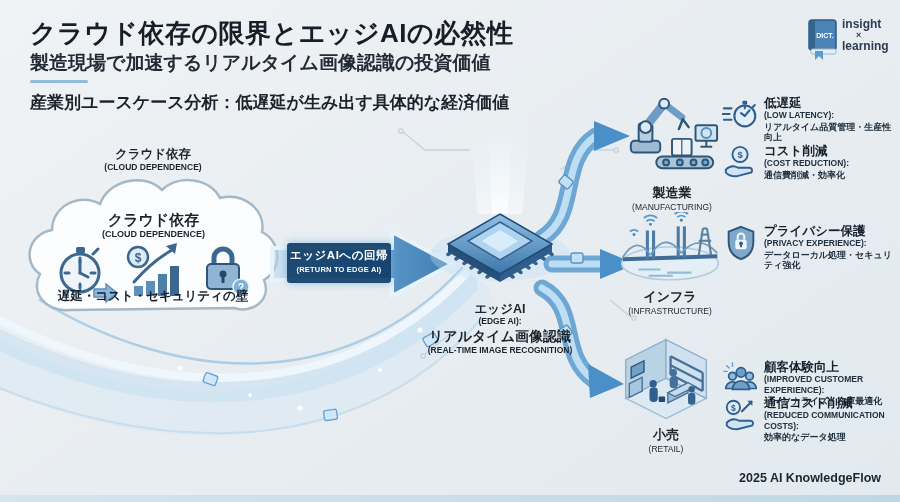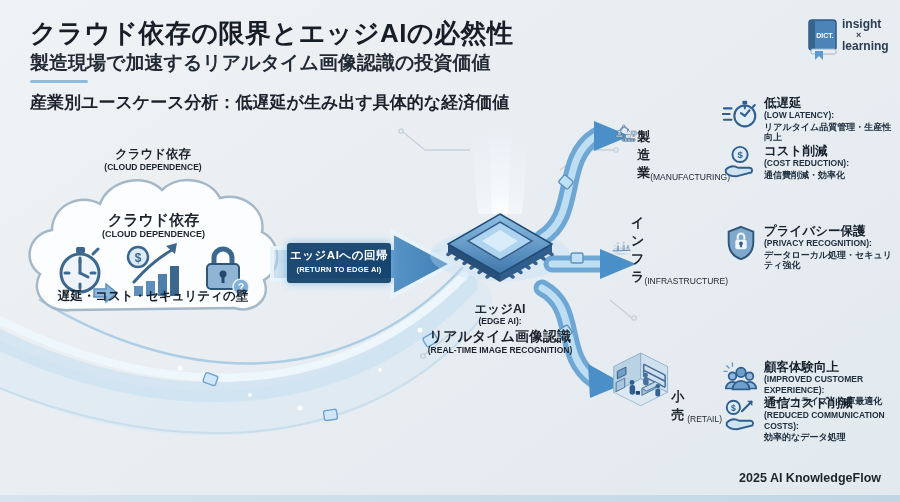--- a/index.html
+++ b/index.html
@@ -30,21 +30,21 @@
   .arrow-band{left:287px;top:243px;width:104px;height:40px;background:rgba(17,62,104,.93);
     border-radius:3px;text-align:center;color:#fff;box-shadow:0 0 8px rgba(120,180,225,.8);}
   .arrow-jp{font-size:11.5px;font-weight:bold;margin-top:5px;letter-spacing:.5px;}
   .arrow-en{font-size:7.5px;font-weight:bold;margin-top:2px;letter-spacing:.2px;}
   
   .chip-jp1{left:430px;top:301px;width:140px;text-align:center;font-size:12.5px;font-weight:bold;}
   .chip-en1{left:430px;top:316px;width:140px;text-align:center;font-size:8.5px;font-weight:bold;}
   .chip-jp2{left:412px;top:328px;width:176px;text-align:center;font-size:14px;font-weight:bold;}
   .chip-en2{left:405px;top:345px;width:190px;text-align:center;font-size:8.5px;font-weight:bold;}
   
-  .industry{display:flex;flex-direction:row;align-items:flex-end;}
+  .industry{display:flex;flex-direction:column;align-items:center;}
   .ind-mfg{left:614px;top:84px;width:116px;}
   .ind-infra{left:612px;top:212px;width:116px;}
   .ind-retail{left:610px;top:336px;width:112px;}
   .ind-jp{font-size:13px;font-weight:bold;margin-top:2px;}
   .ind-en{font-size:8.5px;font-weight:normal;}
   
   .benefit{left:722px;width:176px;display:flex;gap:4px;}
   .b1{top:96px;}.b2{top:144px;}.b3{top:224px;}.b4{top:270px;}.b5{top:340px;margin-top:20px;}.b6{top:396px;}
   .b-icon{flex:0 0 38px;}
   .b-text{width:134px;}
@@ -367,21 +367,21 @@
   <div class="abs benefit b3">
     <svg class="b-icon" width="38" height="38" viewBox="0 0 40 40">
       <path d="M20,3 L33,8 V19 C33,29 27.5,34.5 20,37 C12.5,34.5 7,29 7,19 V8 Z" fill="#7fa8cd" stroke="#2f5578" stroke-width="2"></path>
       <path d="M16.5,16.5 v-3 a3.5,3.5 0 0 1 7,0 v3" stroke="#eef5fb" stroke-width="2.2" fill="none"></path>
       <rect x="14" y="16.5" width="12" height="10" rx="2" fill="#eef5fb"></rect>
       <circle cx="20" cy="20.5" r="2" fill="#2f5f8f"></circle>
         <line x1="20" y1="21" x2="20" y2="24.5" stroke="#2f5f8f" stroke-width="2"></line>
     </svg>
     <div class="b-text">
       <div class="b-jp">プライバシー保護</div>
-      <div class="b-en">(PRIVACY RECOGNITION):</div>
+      <div class="b-en">(PRIVACY EXPERIENCE):</div>
       <div class="b-desc">データローカル処理・セキュリティ強化</div>
     </div>
   </div>
 
 
   <div class="abs benefit b5">
     <svg class="b-icon" width="38" height="38" viewBox="0 0 40 40">
       <g stroke="#6b9cc6" stroke-width="1.5" stroke-linecap="round">
         <line x1="5" y1="6" x2="7.5" y2="8.5"></line>
           <line x1="11" y1="3" x2="11" y2="6.5"></line>

